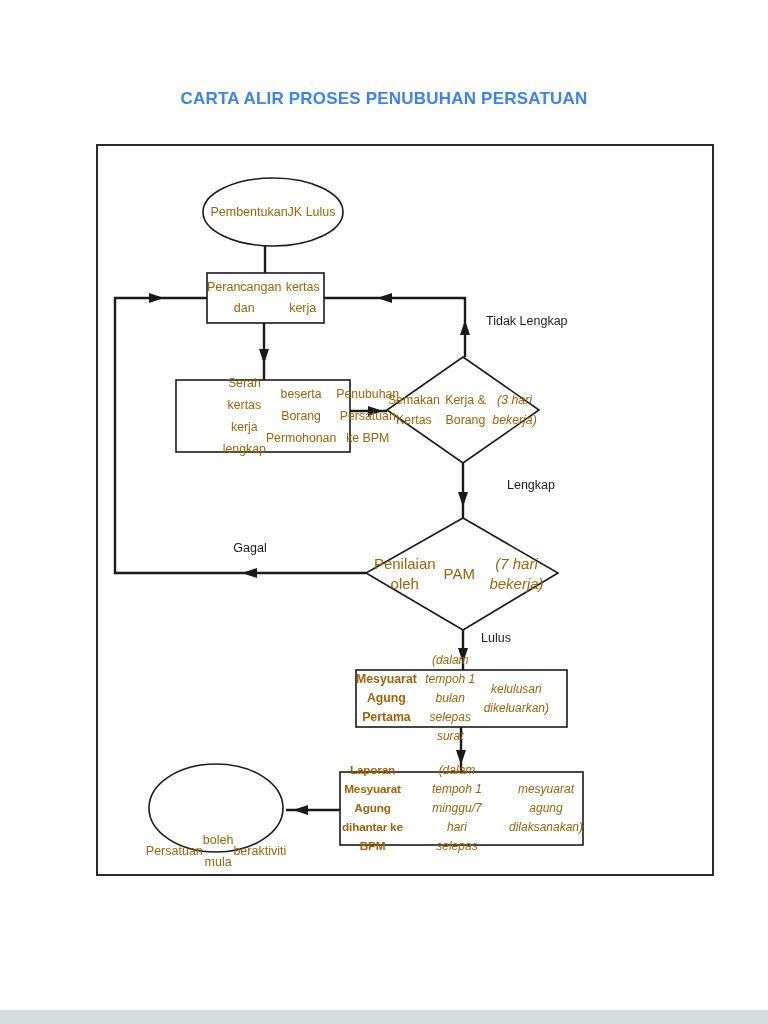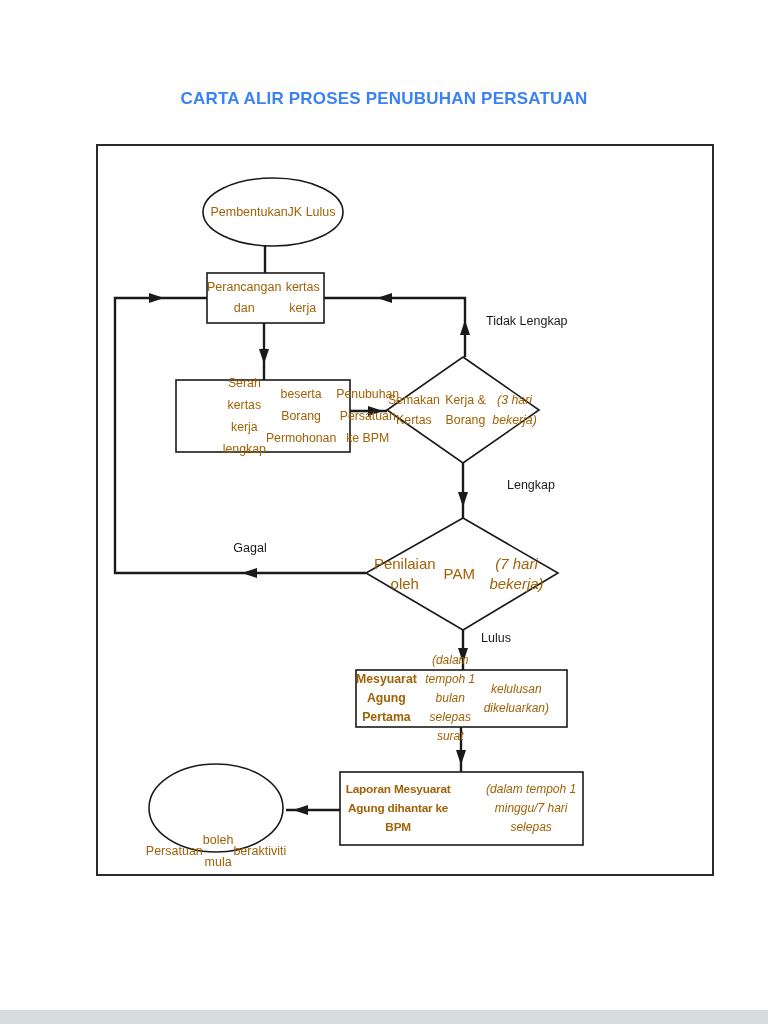--- a/index.html
+++ b/index.html
@@ -107,20 +107,21 @@
 
   <div class="node" style="left:356px; top:670px; width:193px; height:57px; line-height:19px; font-size:12px;">
     <span class="hd" style="font-size:12.3px;">Mesyuarat Agung Pertama</span>
     <span class="it">(dalam tempoh 1 bulan selepas surat</span>
     <span class="it">kelulusan dikeluarkan)</span>
   </div>
 
   <div class="node" style="left:340px; top:772px; width:243px; height:73px; line-height:19px; font-size:12px;gap:23px;">
     <span class="hd" style="font-size:11.8px; letter-spacing:-0.2px;">Laporan Mesyuarat Agung dihantar ke BPM</span>
     <span class="it">(dalam tempoh 1 minggu/7 hari selepas</span>
+    <span class="it">mesyuarat agung dilaksanakan)</span>
   </div>
 
   <div class="node" style="left:149px; top:807px; width:134px; height:88px; line-height:22px;">
     <span>Persatuan</span>
     <span>boleh mula</span>
     <span>beraktiviti</span>
   </div>
 
   <div class="edge-label" style="left:486px; top:314px;">Tidak Lengkap</div>
   <div class="edge-label" style="left:479px; top:478px;padding-left:28px;">Lengkap</div>

